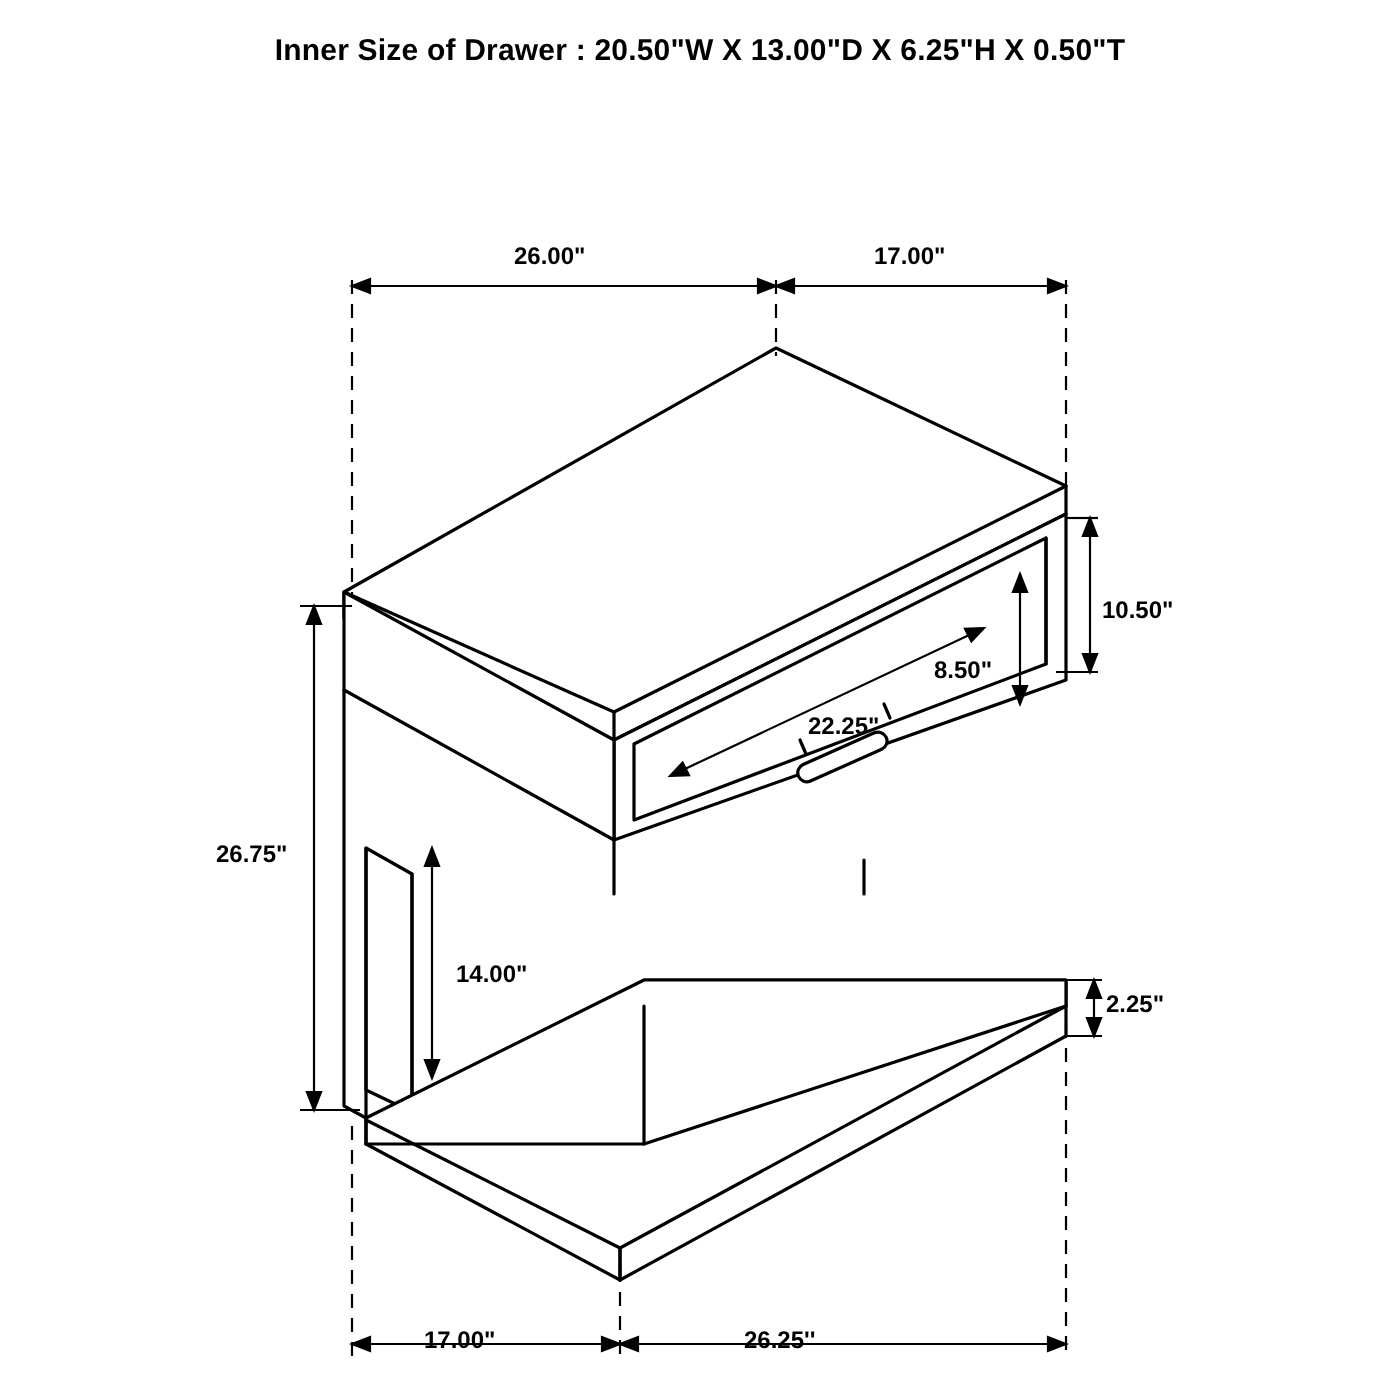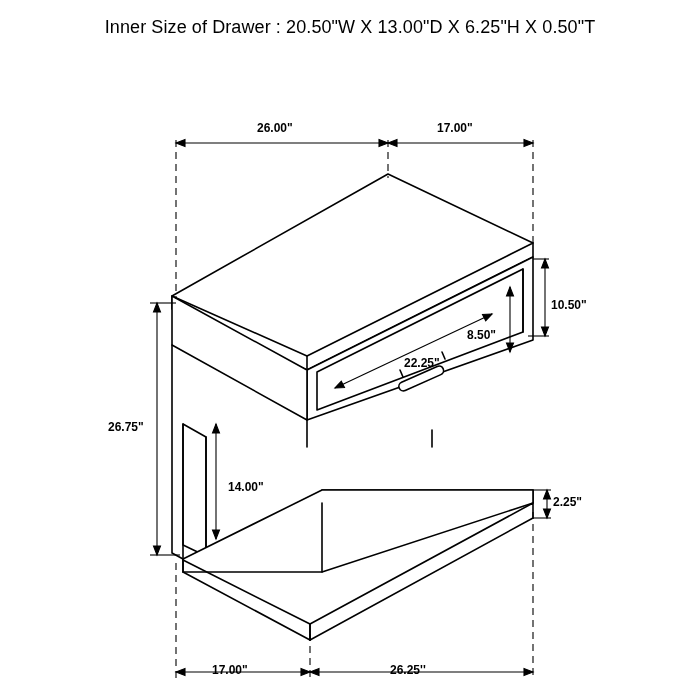--- a/index.html
+++ b/index.html
@@ -9,22 +9,22 @@
     font-family:"Liberation Sans", sans-serif;
     color:#000;
     position:relative;
     overflow:hidden;
   }
   #stage{position:absolute;left:0;top:0;width:700px;height:700px;}
   .title{
     position:absolute;
     left:0;top:17px;width:700px;
     text-align:center;
-    font-size:18px;
-    font-weight:normal;
+    font-size:15px;
+    font-weight:bold;
     letter-spacing:0.1px;
   }
   svg{position:absolute;left:0;top:0;}
   .dimlabel{
     position:absolute;
     font-size:12px;
     font-weight:bold;
     white-space:nowrap;
   }
 </style>
@@ -148,15 +148,15 @@
 
   <div class="dimlabel" style="left:257px;top:121px;">26.00"</div>
   <div class="dimlabel" style="left:437px;top:121px;">17.00"</div>
   <div class="dimlabel" style="left:551px;top:298px;">10.50"</div>
   <div class="dimlabel" style="left:467px;top:328px;">8.50"</div>
   <div class="dimlabel" style="left:404px;top:356px;">22.25"</div>
   <div class="dimlabel" style="left:108px;top:420px;">26.75"</div>
   <div class="dimlabel" style="left:228px;top:480px;">14.00"</div>
   <div class="dimlabel" style="left:553px;top:495px;">2.25"</div>
   <div class="dimlabel" style="left:212px;top:663px;">17.00"</div>
-  <div class="dimlabel" style="left:390px;top:663px;">26.25''</div>
+  <div class="dimlabel" style="left:372px;top:663px;">26.25''</div>
 
 </div>
 
 </body></html>

